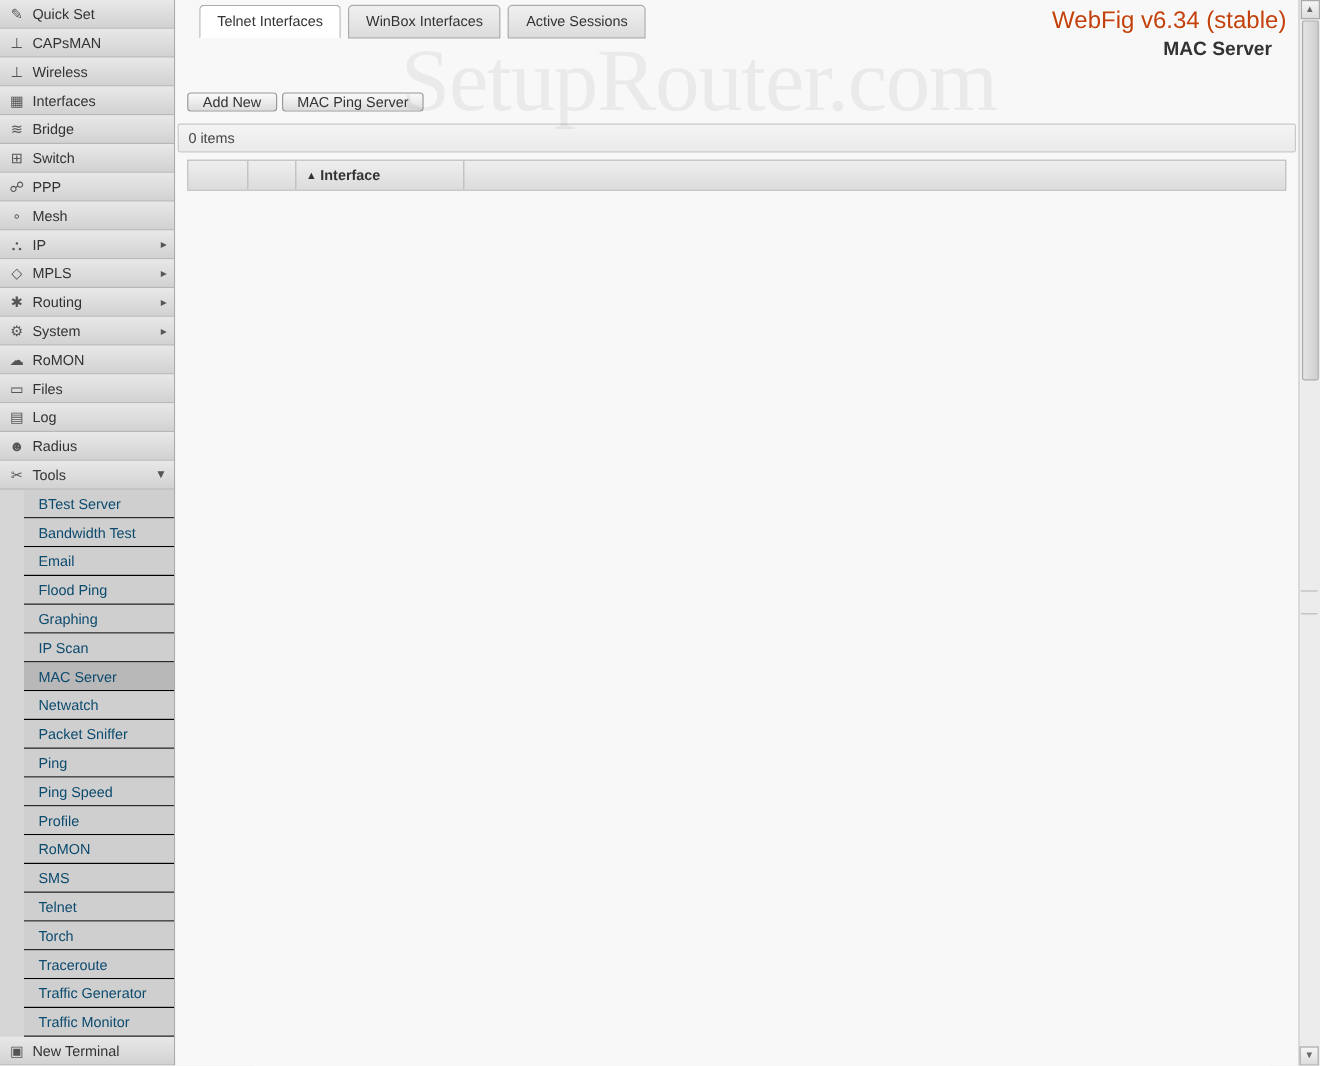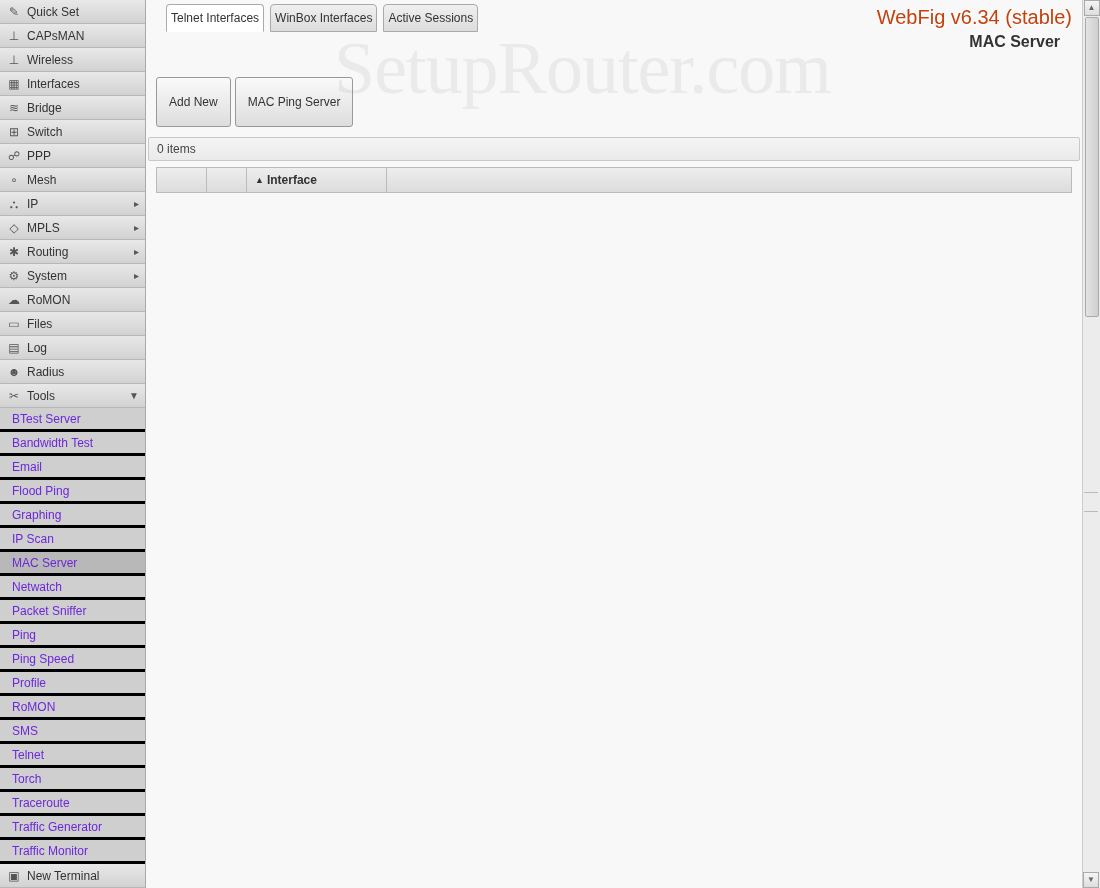--- a/index.html
+++ b/index.html
@@ -51,24 +51,25 @@
   position: absolute;
   right: 6px;
   font-size: 10px;
   color: #555;
 }
 .sidebar-sub {
   display: flex;
   align-items: center;
   padding: 4px 12px;
   height: 24px;
-  border-bottom: 3px solid #000000;
+  border-bottom: 1px solid #000000;
   background: #cfcfcf;
   cursor: pointer;
-  color: #6d28d9;
+  color: #0c4a6e;
+  margin-left: 20px;
 }
 .sidebar-sub.active {
   background: #b8b8b8;
 }
 
 .main {
   flex: 1;
   background: #f8f8f8;
   padding: 0;
   position: relative;
@@ -93,41 +94,41 @@
   text-align: right;
   padding: 4px 12px 8px 0;
 }
 .tabs {
   display: flex;
   gap: 6px;
   padding: 0 10px;
   margin-top: -2px;
 }
 .tab {
-  padding: 6px 4px;
+  padding: 6px 14px;
   border: 1px solid #aaa;
   border-radius: 4px 4px 0 0;
   background: linear-gradient(to bottom, #f0f0f0, #dcdcdc);
   cursor: pointer;
   font-size: 12px;
   color: #333;
 }
 .tab.active {
   background: #fff;
   border-bottom: 1px solid #fff;
   position: relative;
   z-index: 2;
 }
 .toolbar {
   display: flex;
   gap: 4px;
   padding: 18px 10px 10px 10px;
 }
 .btn {
-  padding: 17px 12px;
+  padding: 0 12px;
   border: 1px solid #999;
   border-radius: 3px;
   background: linear-gradient(to bottom, #fafafa, #ddd);
   cursor: pointer;
   font-size: 12px;
   color: #333;
 }
 .status-bar {
   margin: 0 2px;
   padding: 4px 8px;

